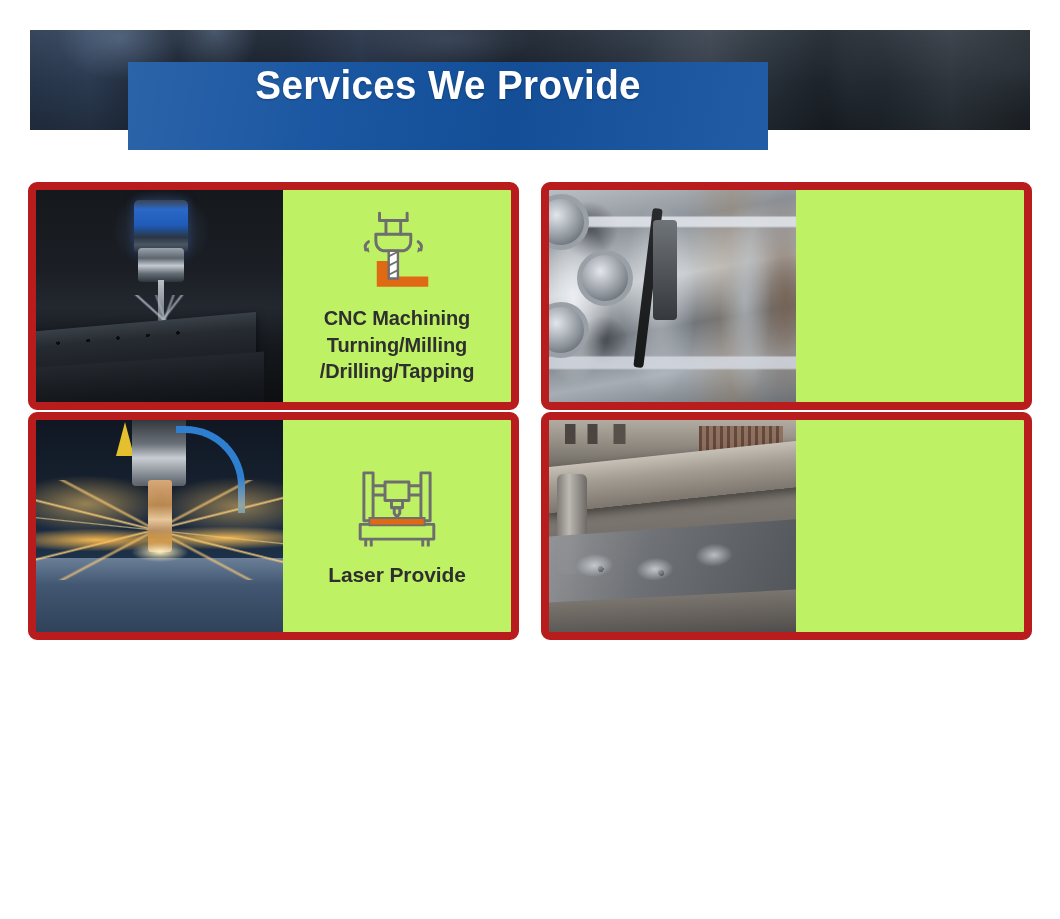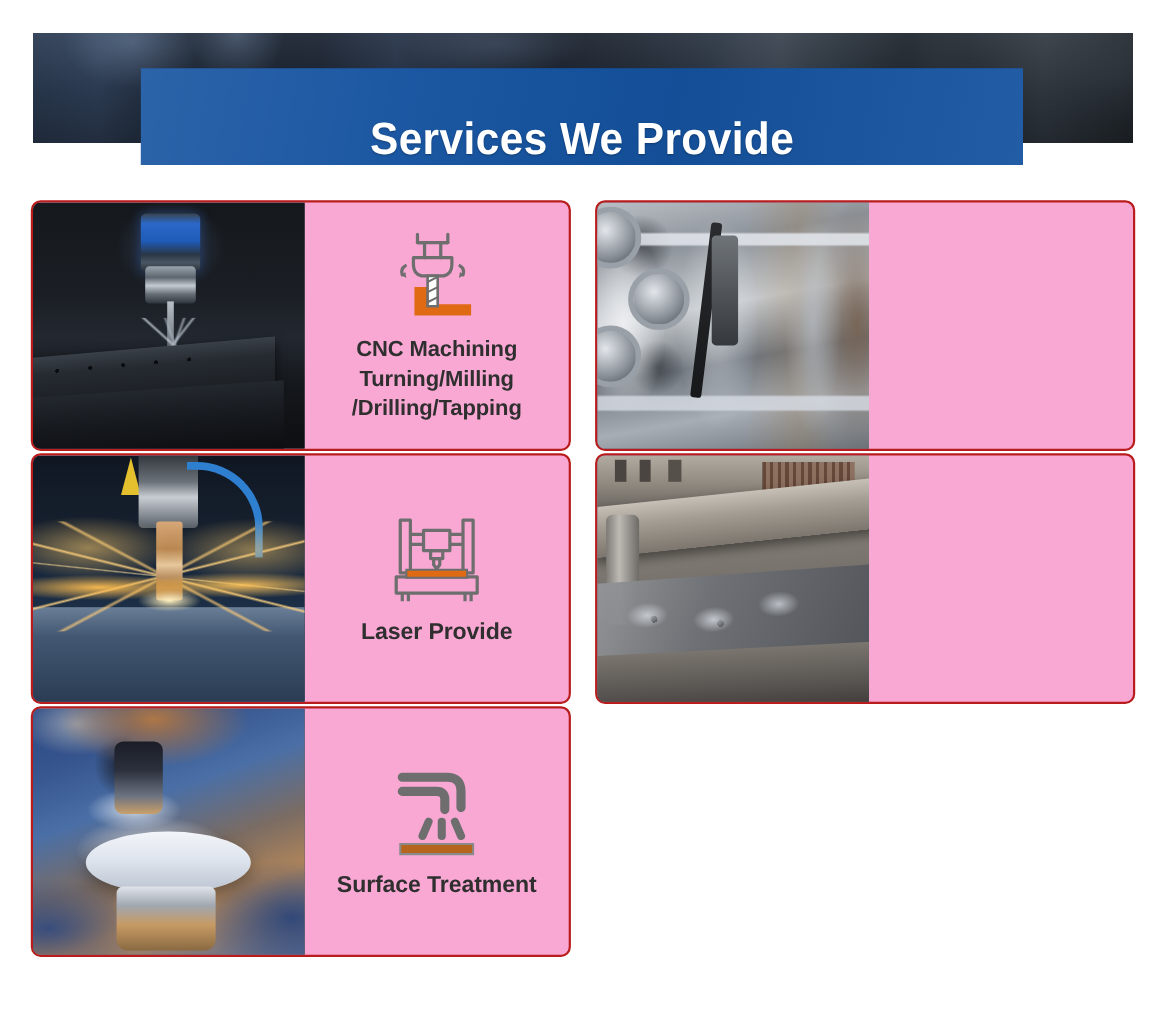--- a/index.html
+++ b/index.html
@@ -55,25 +55,25 @@
   }
   .header-photo .hp-shade {
     position: absolute;
     inset: 0;
     background: linear-gradient(180deg, rgba(255,255,255,.06) 0%, rgba(0,0,0,.12) 55%, rgba(0,0,0,.30) 100%);
   }
   .header-bar {
     position: absolute;
     left: 128px;
     top: 62px;
-    width: 802px;
+    width: 640px;
     height: 88px;
     background: #14529f;
     display: flex;
-    align-items: flex-end;
+    align-items: flex-start;
     justify-content: center;
     overflow: hidden;
   }
   .header-bar::before {
     content: "";
     position: absolute;
     inset: 0;
     background:
       linear-gradient(100deg, rgba(255,255,255,.10) 0%, rgba(255,255,255,.03) 30%, rgba(0,0,0,.05) 60%, rgba(255,255,255,.06) 100%);
     pointer-events: none;
@@ -98,23 +98,23 @@
     width: 1004px;
     display: grid;
     grid-template-columns: 491px 491px;
     grid-template-rows: 228px 228px 228px;
     column-gap: 22px;
     row-gap: 2px;
   }
   .card {
     position: relative;
     box-sizing: border-box;
-    border: 2px solid #b91c1c;
+    border: 8px solid #b91c1c;
     border-radius: 9px;
-    background: #f9a8d4;
+    background: #bef264;
     display: flex;
     overflow: hidden;
   }
   .card-photo {
     width: 247px;
     flex: 0 0 247px;
     position: relative;
     overflow: hidden;
     background: #444;
   }
@@ -508,39 +508,14 @@
         <div class="top"></div>
           <div class="springs"></div>
           <div class="beam"></div>
         <div class="coil"></div>
           <div class="parts"></div>
           <div class="bed"></div>
       </div>
     </div>
   </div>
 
-  <div class="card">
-    <div class="card-photo">
-      <div class="ph ph-surface">
-        <div class="blobs"></div>
-          <div class="spindle"></div>
-        <div class="disc"></div>
-          <div class="chuck"></div>
-      </div>
-    </div>
-    <div class="card-body">
-      <svg class="card-icon" width="92" height="92" viewBox="0 0 100 100">
-        <g fill="none" stroke="#6e6e6e" stroke-width="9" stroke-linecap="round" stroke-linejoin="round">
-          <path d="M16 18 h44 q14 0 14 14 v16"></path>
-          <path d="M16 32 h34 q8 0 8 8 v10"></path>
-        </g>
-        <g stroke="#6e6e6e" stroke-width="8" stroke-linecap="round">
-          <path d="M42 62 l-6 14"></path>
-          <path d="M55 62 l0 14"></path>
-          <path d="M68 62 l6 14"></path>
-        </g>
-        <path d="M14 84 h72 v10 h-72 z" fill="#b5651d" stroke="#8a8a8a" stroke-width="2"></path>
-      </svg>
-      <div class="card-label">Surface Treatment</div>
-    </div>
-  </div>
 
 </div>
 
 </body></html>

